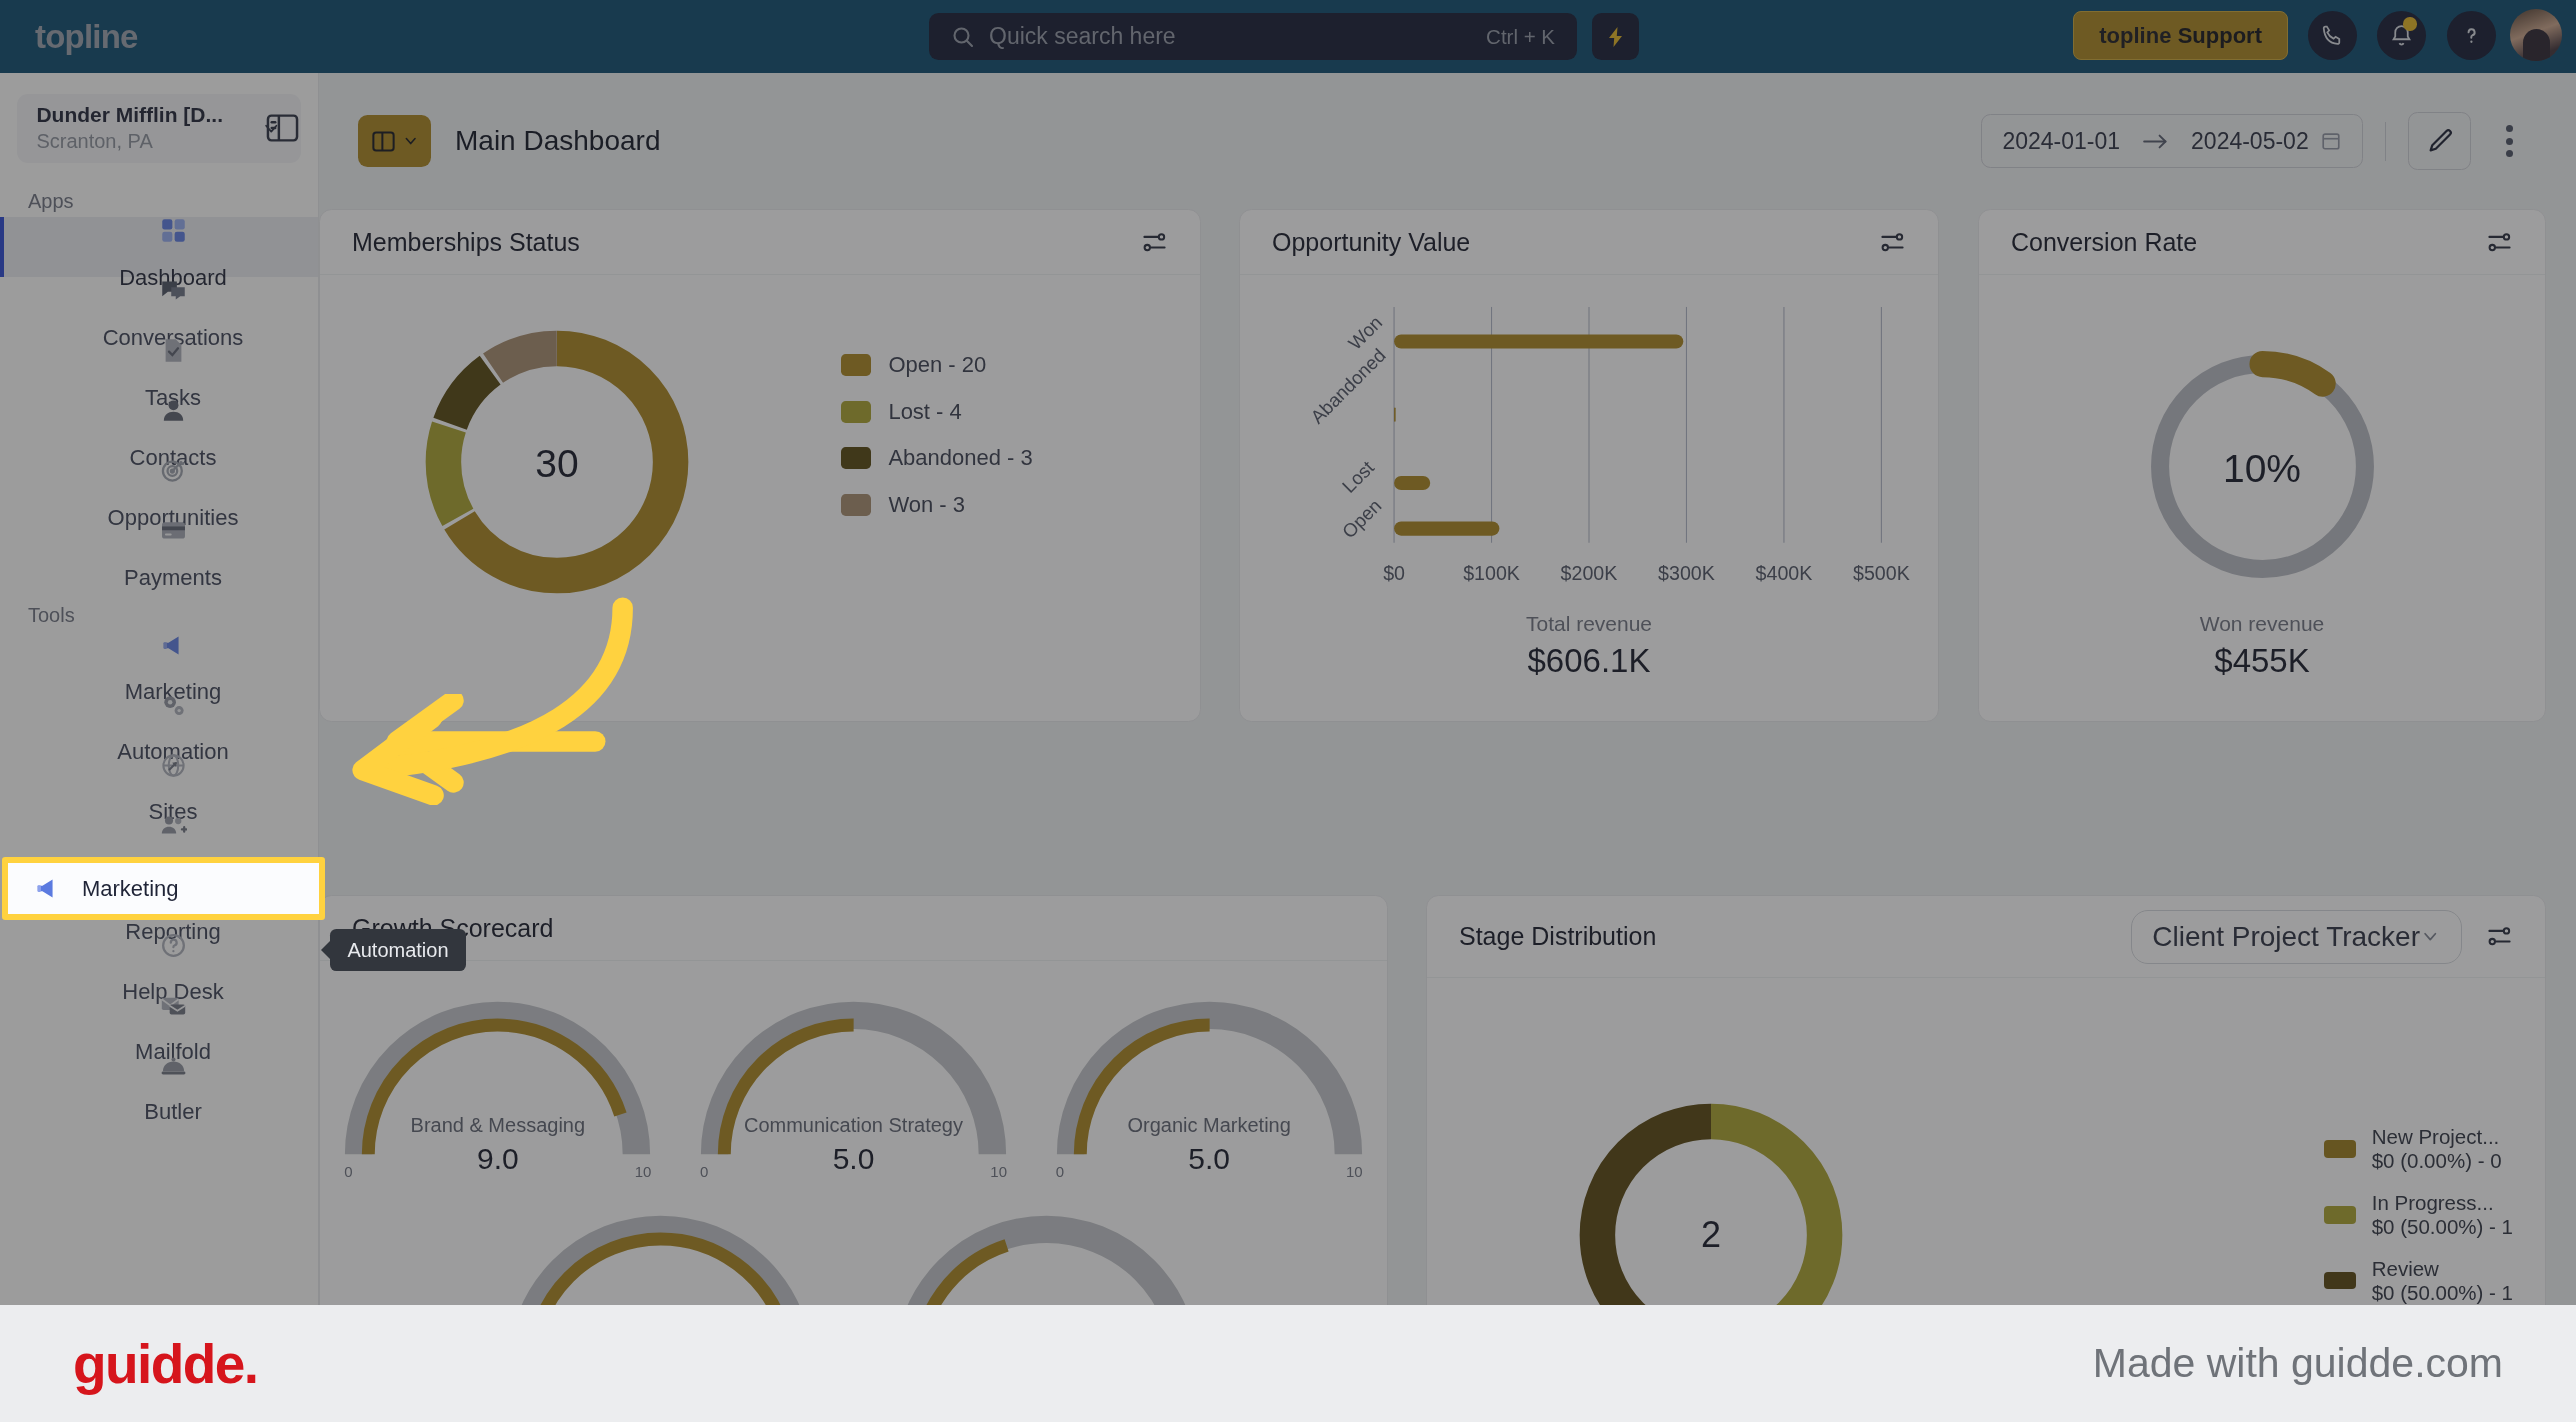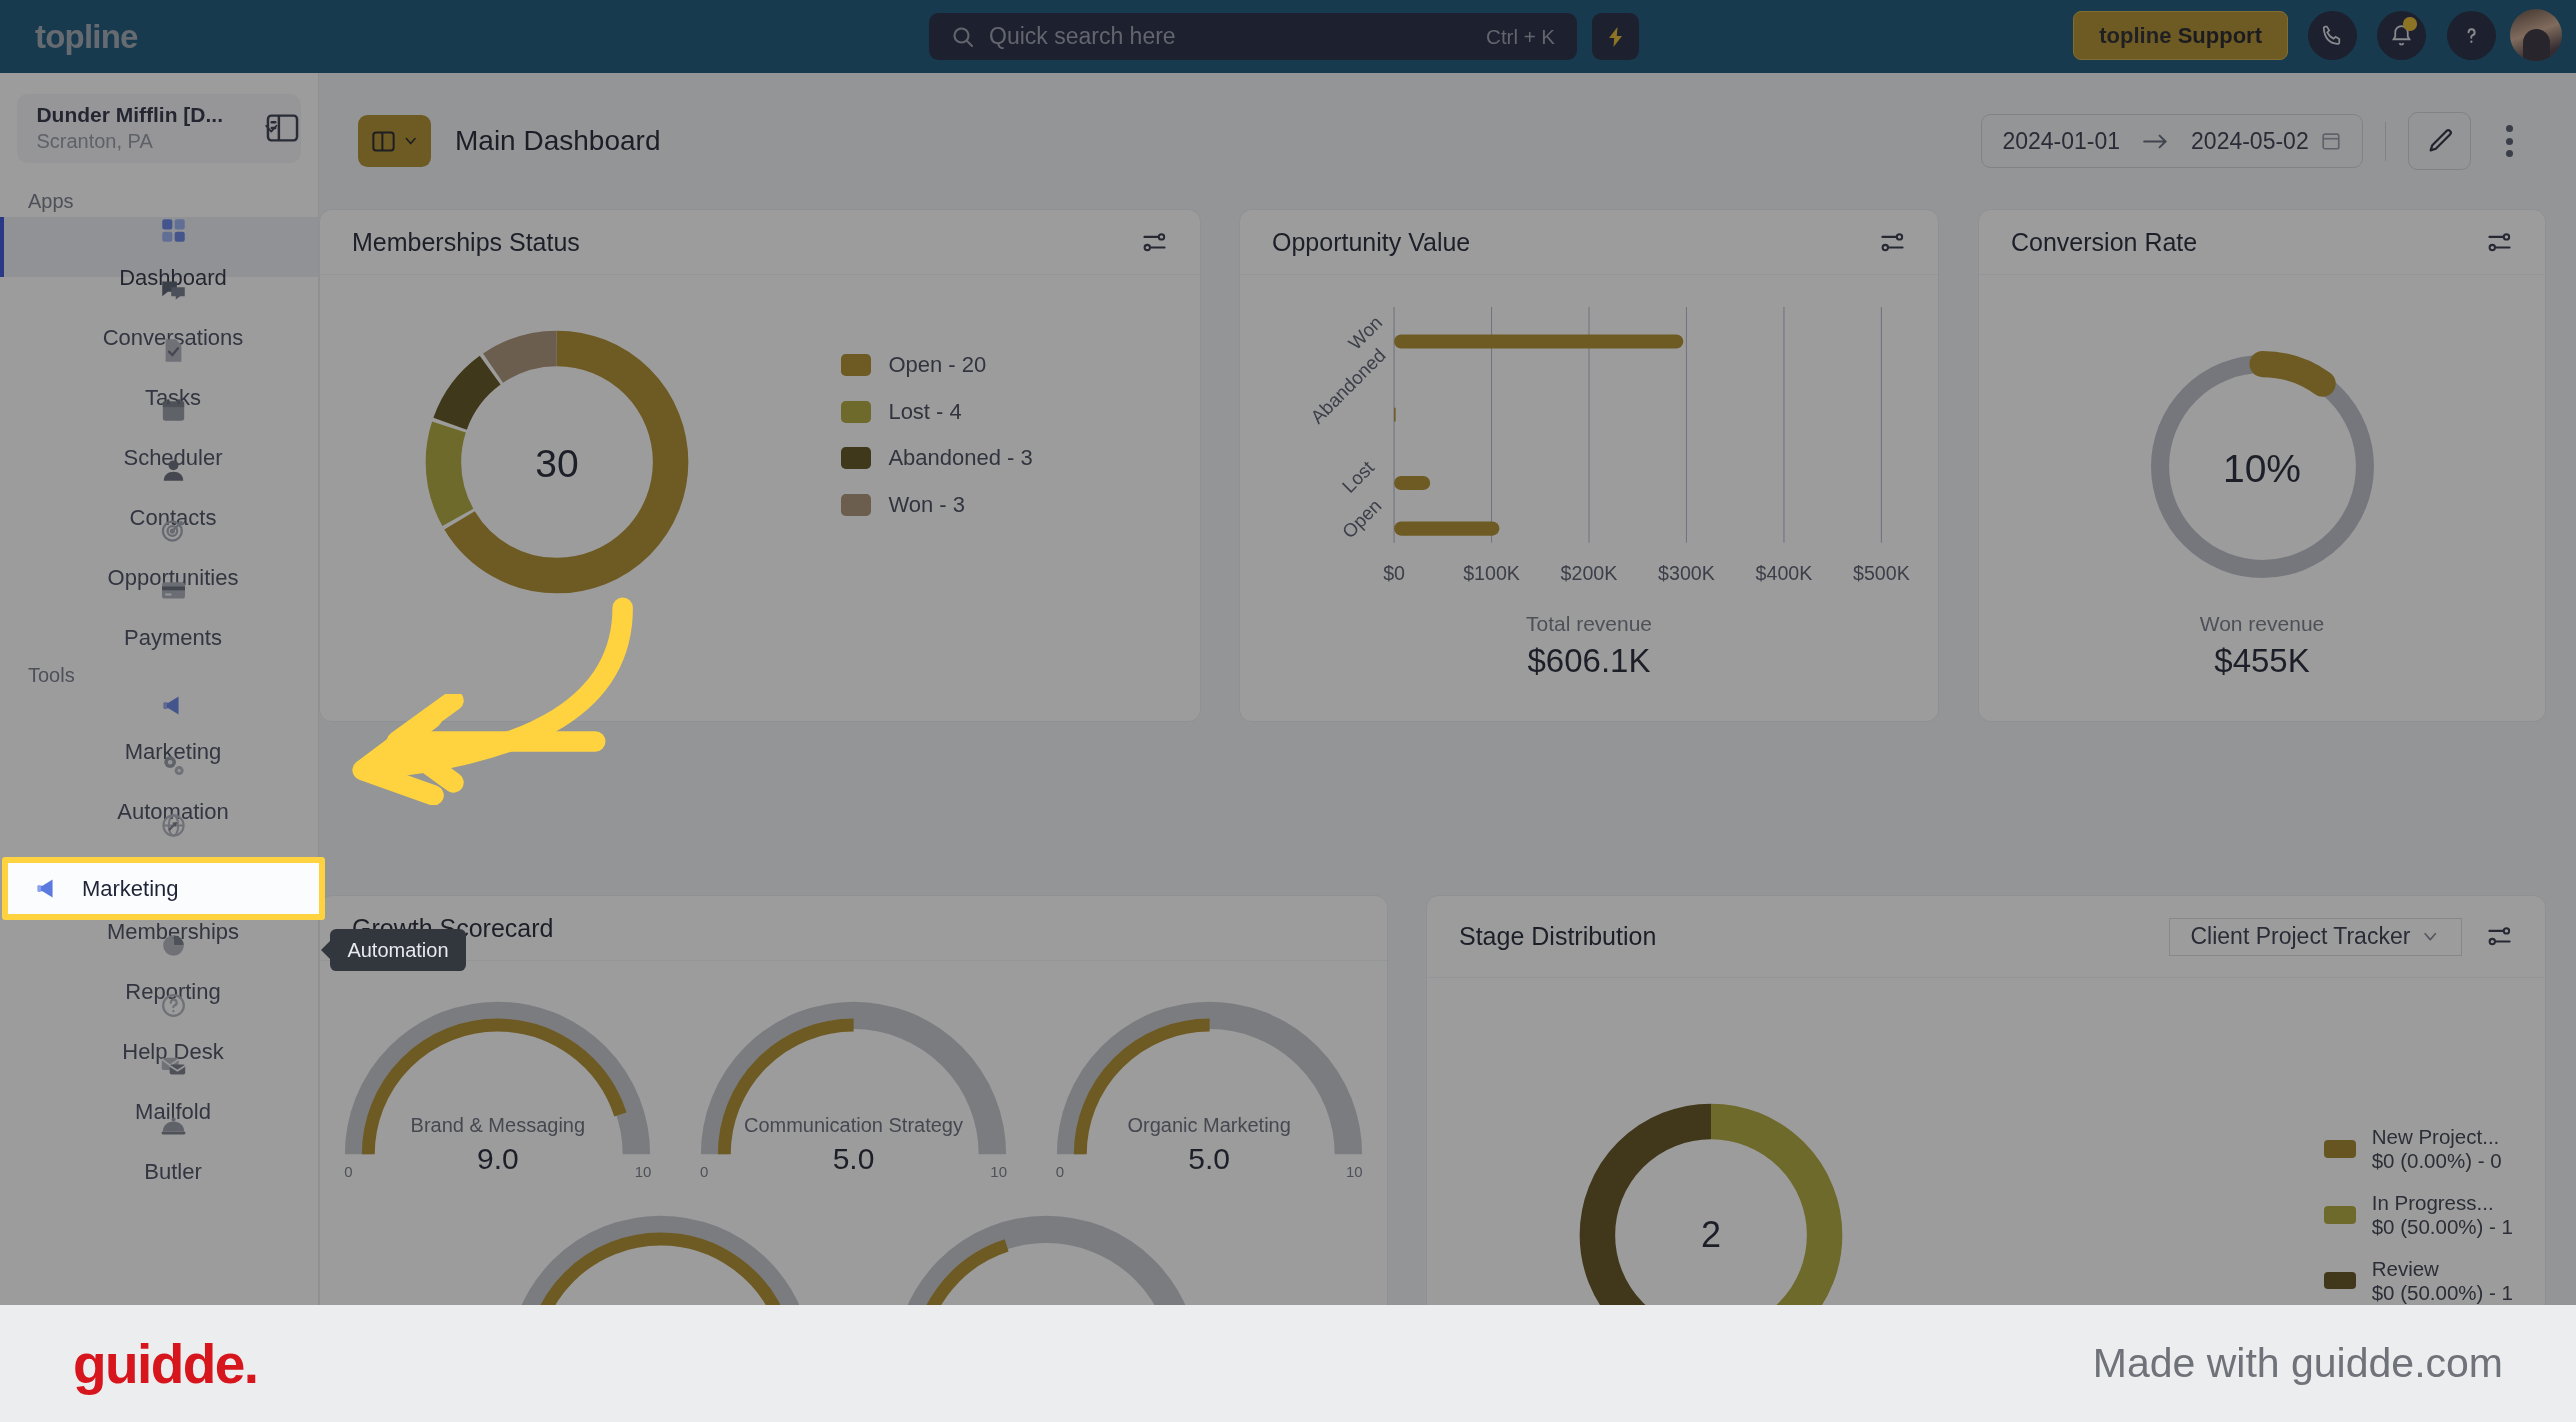--- a/index.html
+++ b/index.html
@@ -291,23 +291,23 @@
   .gauge-min {
     position: absolute; left: 8px; top: 180px; font-size: 15px; color: #6d7280;
   }
   .gauge-max {
     position: absolute; right: 8px; top: 180px; font-size: 15px; color: #6d7280;
   }
 
   
   #card-stage { left: 1107px; top: 822px; width: 1120px; height: 568px; }
   .select-box {
-    height: 38px; min-width: 293px; border: 0.8px solid #d2d5dc; border-radius: 0;
+    height: 54px; min-width: 293px; border: 0.8px solid #d2d5dc; border-radius: 17px;
     display: flex; align-items: center; padding: 0 20.5px;
-    font-size: 23px; color: #2b3042; cursor: pointer;
+    font-size: 28px; color: #2b3042; cursor: pointer;
   }
   .select-box .chev2 { margin-left: auto; width: 20.5px; height: 20.5px; }
   .stage-donut { position: absolute; left: 142px; top: 197px; }
   .stage-center {
     position: absolute; left: 142px; top: 197px; width: 284px; height: 284px;
     display: flex; align-items: center; justify-content: center;
     font-size: 36px; color: #141829;
   }
   .stage-legend {
     position: absolute; right: 32px; top: 229px;
@@ -429,29 +429,20 @@
     </div>
 
     <div class="nav-item">
       <svg class="ico" viewBox="0 0 24 24">
         <path d="M5 2h9l5 5v15H5z" fill="#a9adb8"></path>
         <polyline points="8,13 11,16 16,10" fill="none" stroke="#5c6170" stroke-width="2" stroke-linecap="round"></polyline>
       </svg>
       <span class="lbl">Tasks</span>
     </div>
 
-    <div class="nav-item">
-      <svg class="ico" viewBox="0 0 24 24">
-        <rect x="2.5" y="4" width="19" height="17" rx="2.4" fill="#8e939f"></rect>
-        <rect x="2.5" y="4" width="19" height="5" fill="#6e7380"></rect>
-        <rect x="6" y="2" width="2.6" height="4.5" rx="1.2" fill="#5c6170"></rect>
-        <rect x="15.4" y="2" width="2.6" height="4.5" rx="1.2" fill="#5c6170"></rect>
-      </svg>
-      <span class="lbl">Scheduler</span>
-    </div>
 
     <div class="nav-item">
       <svg class="ico" viewBox="0 0 24 24">
         <circle cx="12" cy="7.4" r="4.4" fill="#5c6170"></circle>
         <path d="M3.4 21c0-4.9 3.9-7.8 8.6-7.8s8.6 2.9 8.6 7.8z" fill="#5c6170"></path>
       </svg>
       <span class="lbl">Contacts</span>
     </div>
 
     <div class="nav-item">

